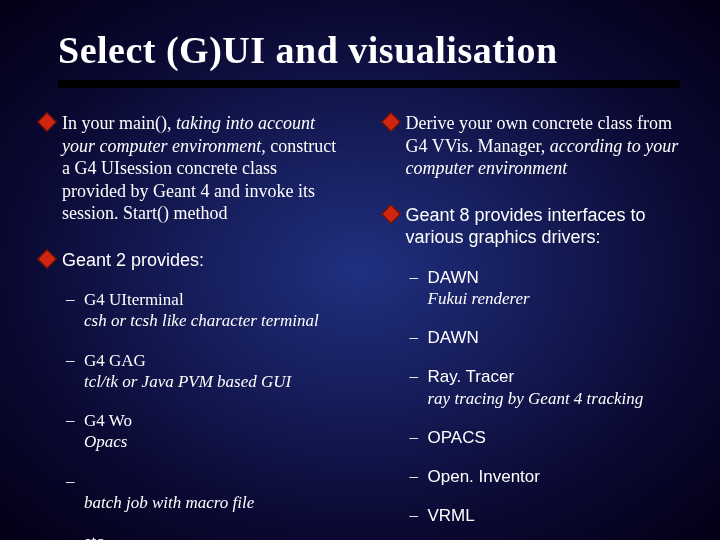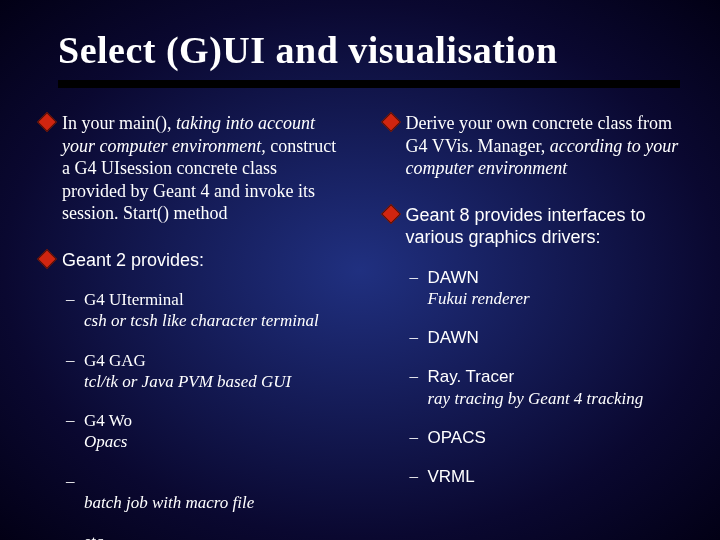--- a/index.html
+++ b/index.html
@@ -115,20 +115,21 @@
         <li>
           <span>Derive your own concrete class from G4 VVis. Manager, </span><span class="it">according to your computer environment</span>
         </li>
         <li>
           <span class="sans">Geant 8 provides interfaces to various graphics drivers:</span>
           <ul class="sub">
             <li><span class="sans">DAWN</span><br><span class="it">Fukui renderer</span></li>
             <li><span class="sans">DAWN</span></li>
             <li><span class="sans">Ray. Tracer</span><br><span class="it">ray tracing by Geant 4 tracking</span></li>
             <li><span class="sans">OPACS</span></li>
+            <li><span class="sans">Open. Inventor</span></li>
             <li><span class="sans">VRML</span></li>
           </ul>
         </li>
       </ul>
     </div>
 
   </div>
 </div>
 
 </body></html>

